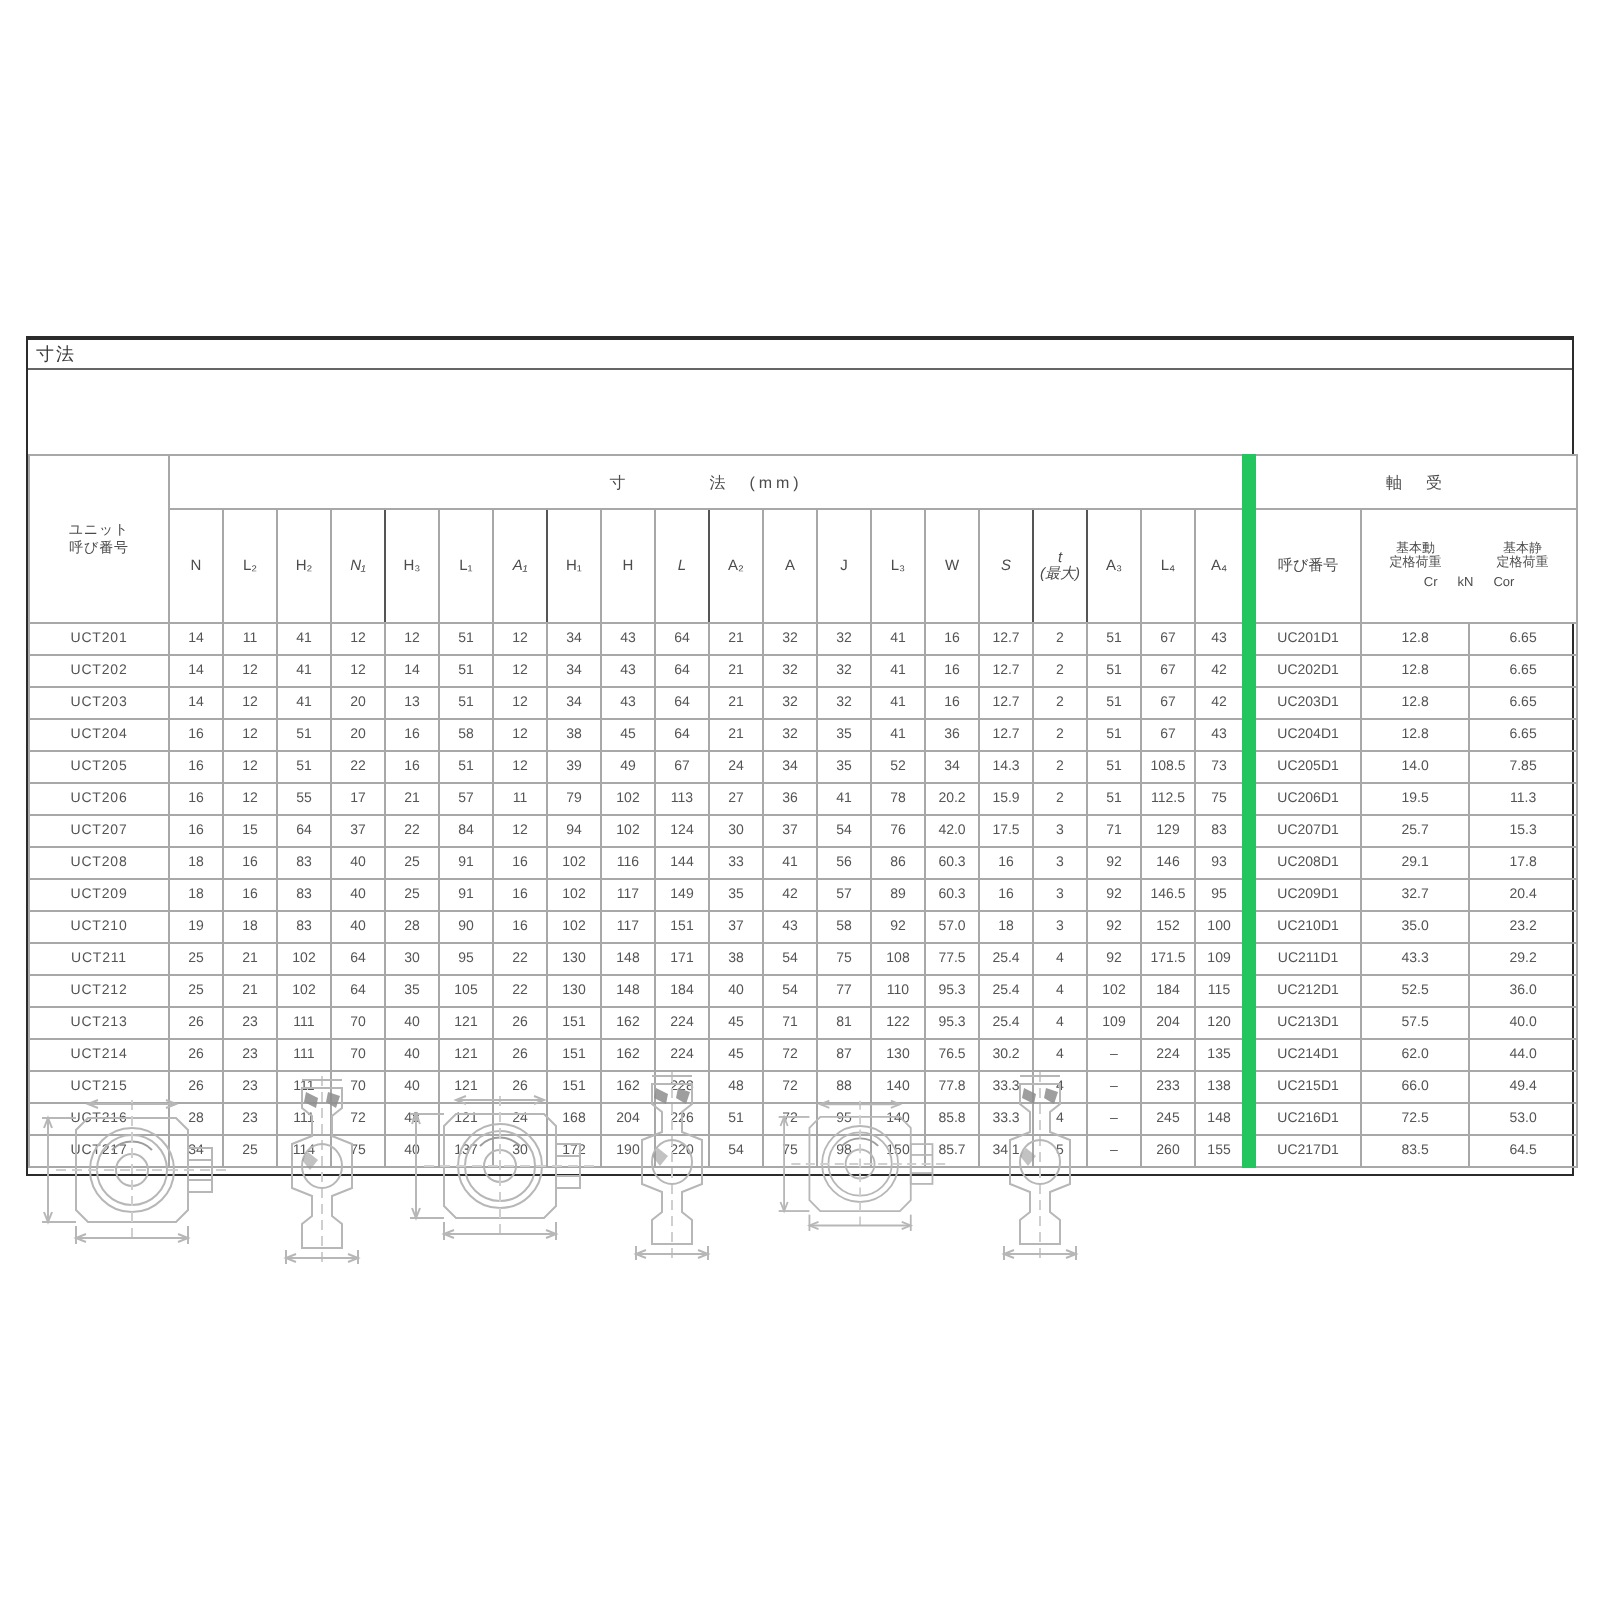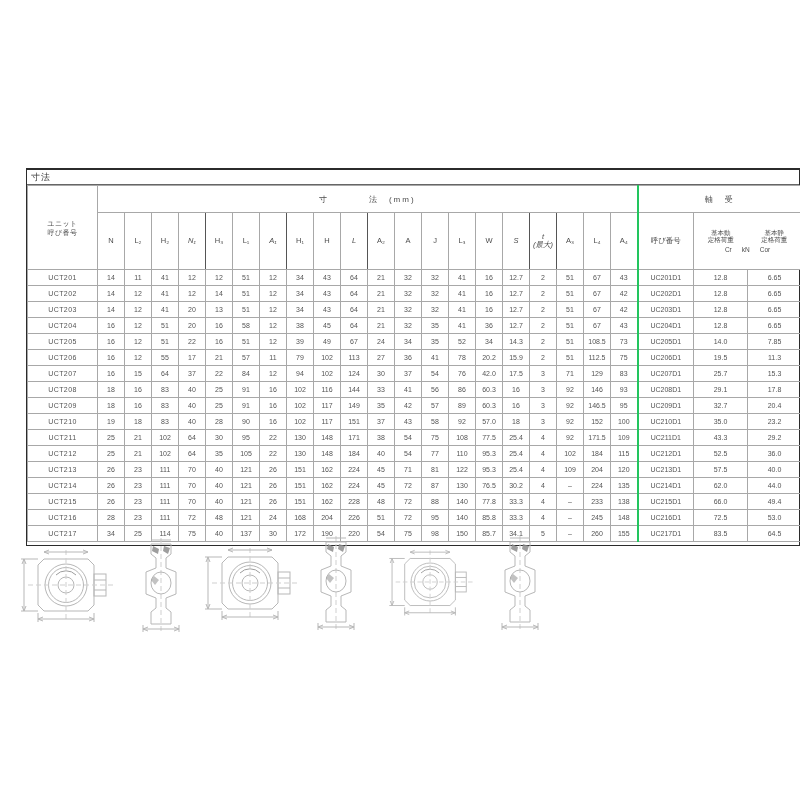--- a/index.html
+++ b/index.html
@@ -1,35 +1,35 @@
 <!DOCTYPE html>
 <html><head>
 <meta charset="utf-8">
 <style>
   html,body{margin:0;padding:0;background:#fff;}
   .sheet{position:relative;width:800px;height:800px;background:#fff;overflow:hidden;
          font-family:"Liberation Sans","DejaVu Sans",sans-serif;color:#4c4c4c;}
   
-  .tbl-wrap{position:absolute;left:26px;top:168px;width:774px;box-sizing:border-box;
+  .tbl-wrap{position:absolute;left:13px;top:168px;width:774px;box-sizing:border-box;
             border:1px solid #2b2b2b;border-top-width:2px;border-bottom-width:1px;
             padding-bottom:3px;background:#fff;}
   .caption{height:14px;line-height:14px;font-size:9px;padding-left:4px;color:#3a3a3a;
            border-bottom:1px solid #666;letter-spacing:1px;}
-  table{border-collapse:collapse;table-layout:fixed;width:100%;}
+  table{border-collapse:collapse;table-layout:fixed;width:100%;margin-top:42px;}
   th,td{border:1px solid #a8a8a8;padding:0;margin:0;font-weight:normal;
         text-align:center;vertical-align:middle;overflow:hidden;white-space:nowrap;}
   thead th{font-size:7px;color:#4c4c4c;background:#fff;}
   th.grp{height:26px;font-size:8px;letter-spacing:2px;}
   th.sym{height:40px;font-size:7.5px;white-space:pre-line;line-height:8px;}
   tbody td{height:15px;font-size:7px;color:#545454;}
   td.unit,th.unitH{font-size:7px;letter-spacing:.4px;}
   th.unitH{line-height:9px;}
   .hv{border-left:1px solid #555 !important;}
   .hr-right{border-right:1px solid #555 !important;font-style:italic;}
-  th.bsec,td.bsec{border-left:2px solid #22c55e;}
+  th.bsec,td.bsec{border-left:7px solid #22c55e;}
   .ratehead{display:flex;flex-direction:column;justify-content:center;height:40px;}
   .ratehead .r1{display:flex;}
   .ratehead .r1 span{flex:1;font-size:6.5px;line-height:7.5px;white-space:pre-line;}
   .ratehead .r2{display:flex;align-items:center;justify-content:center;font-size:6.5px;
                 margin-top:2px;gap:10px;}
   
   .drawings{position:absolute;left:0;top:530px;width:800px;height:120px;}
   .dwg{position:absolute;}
 </style>
 </head>

